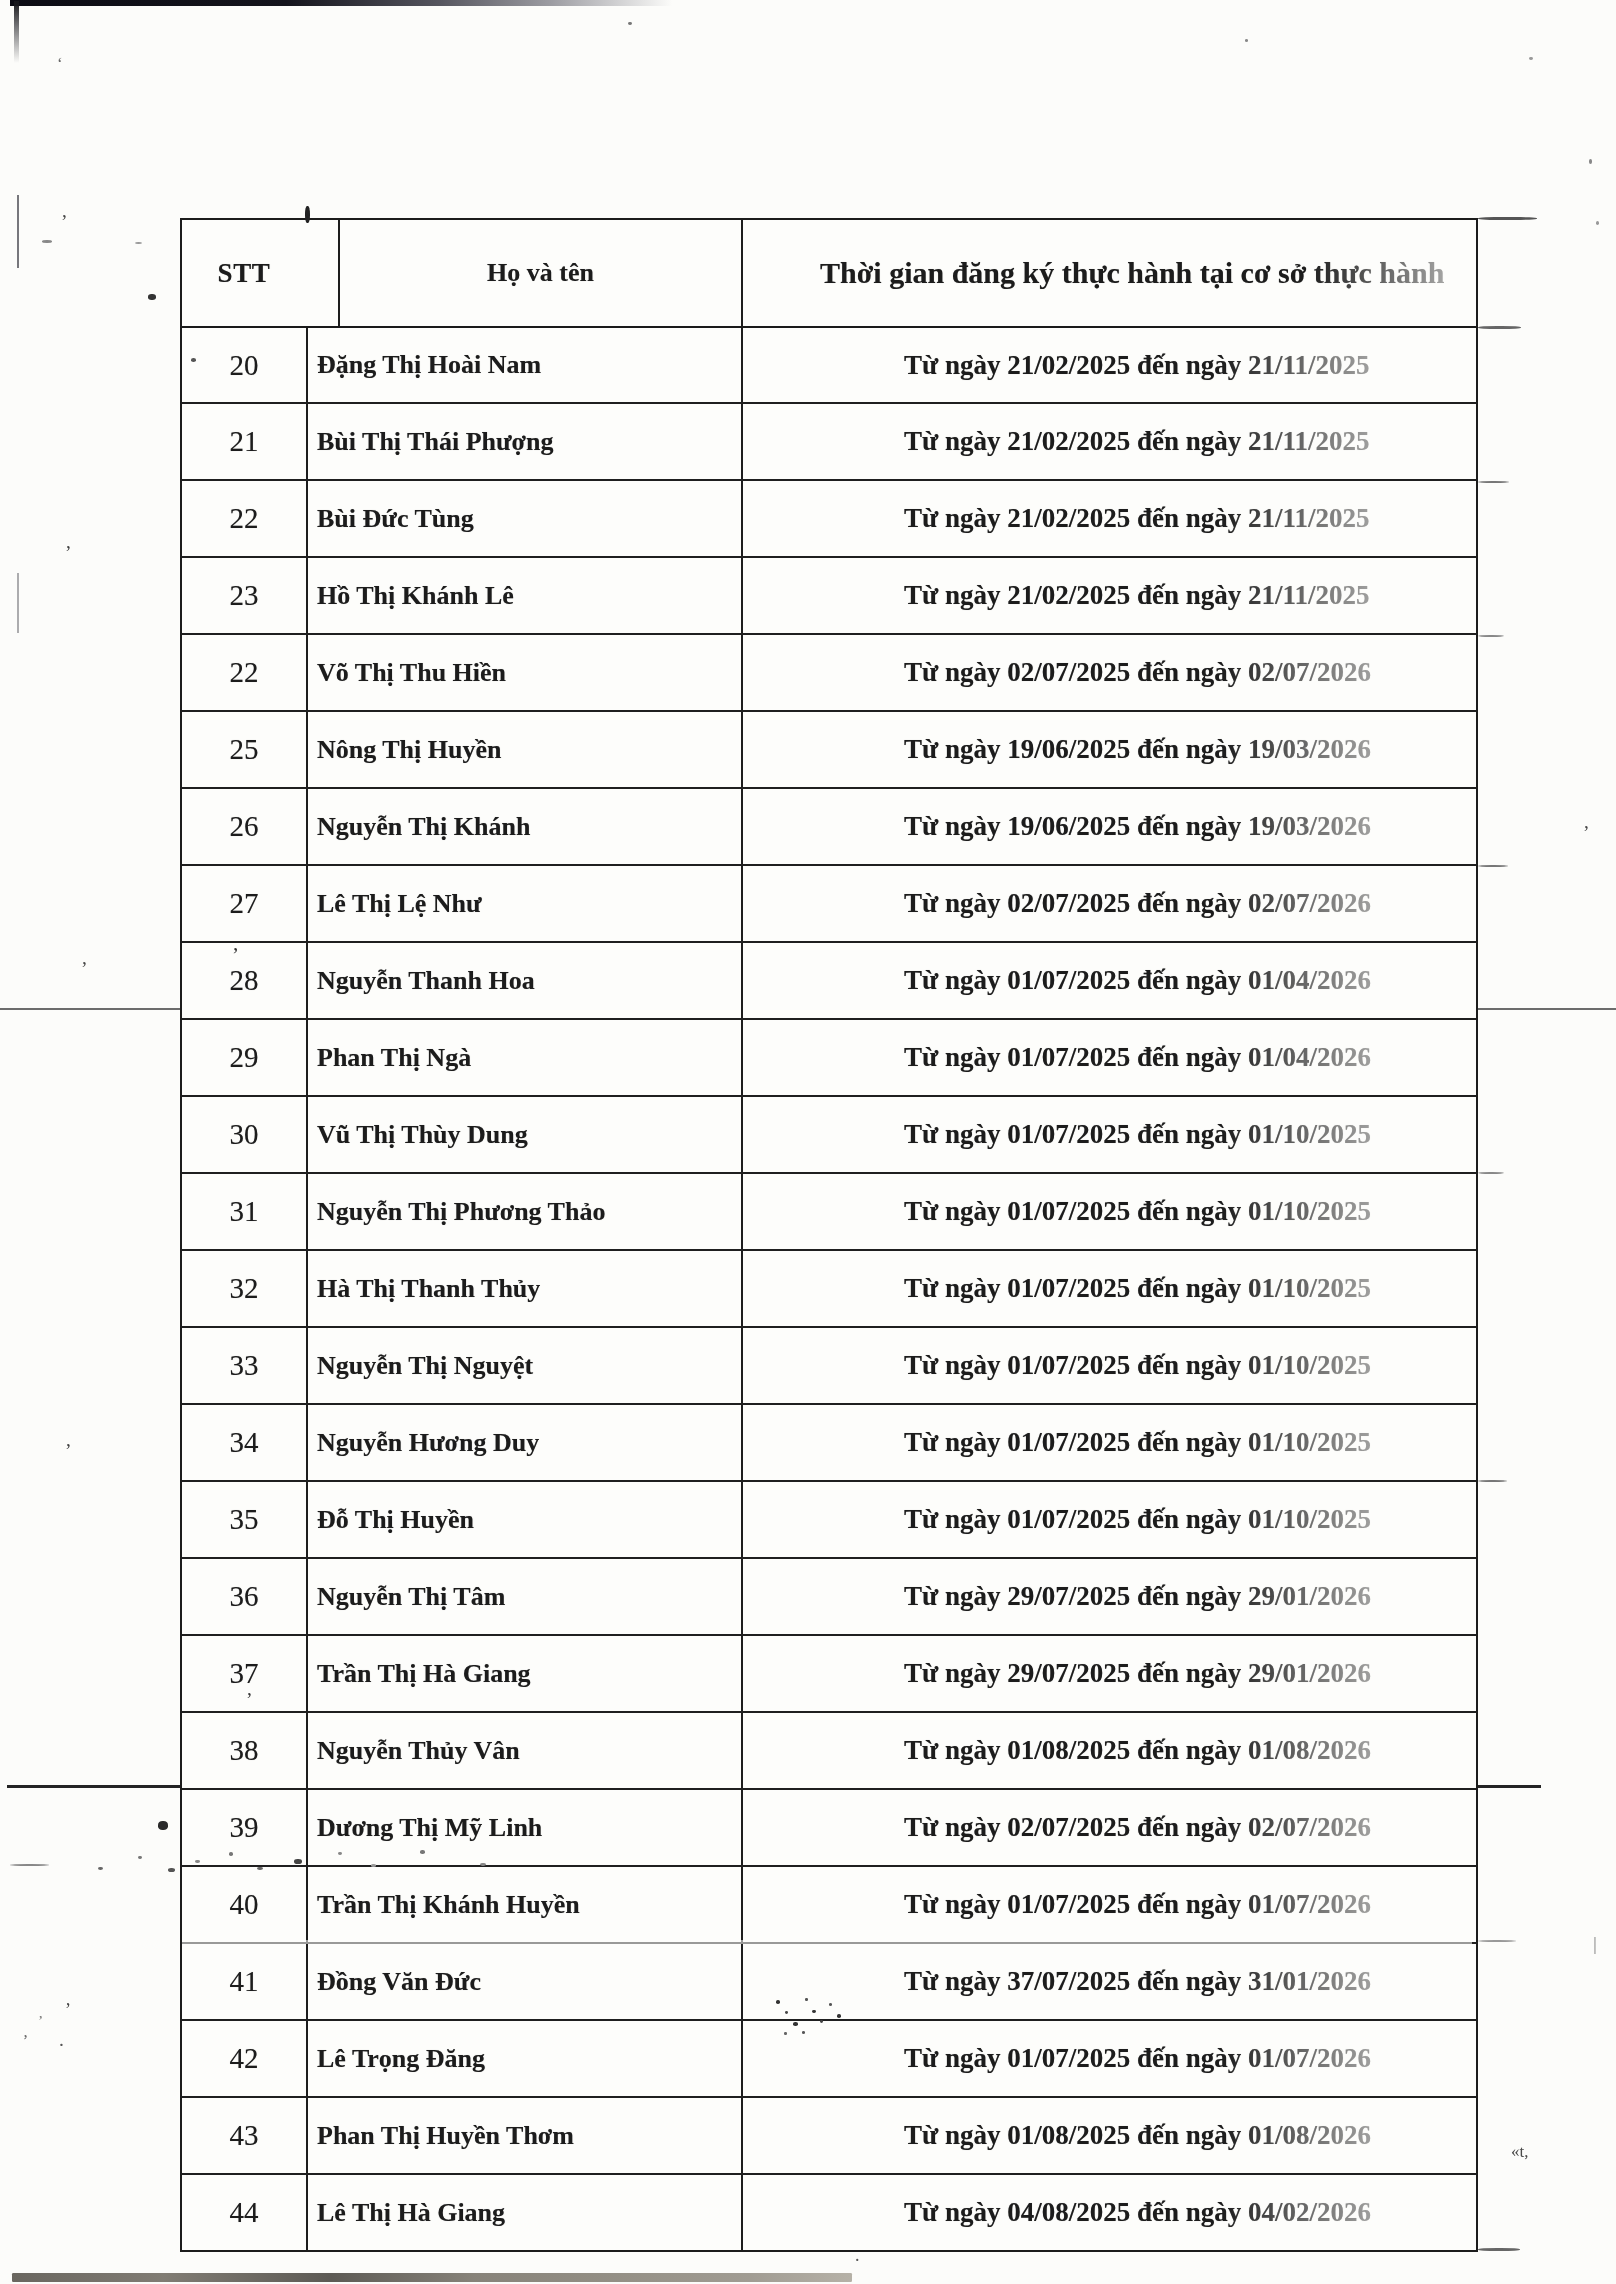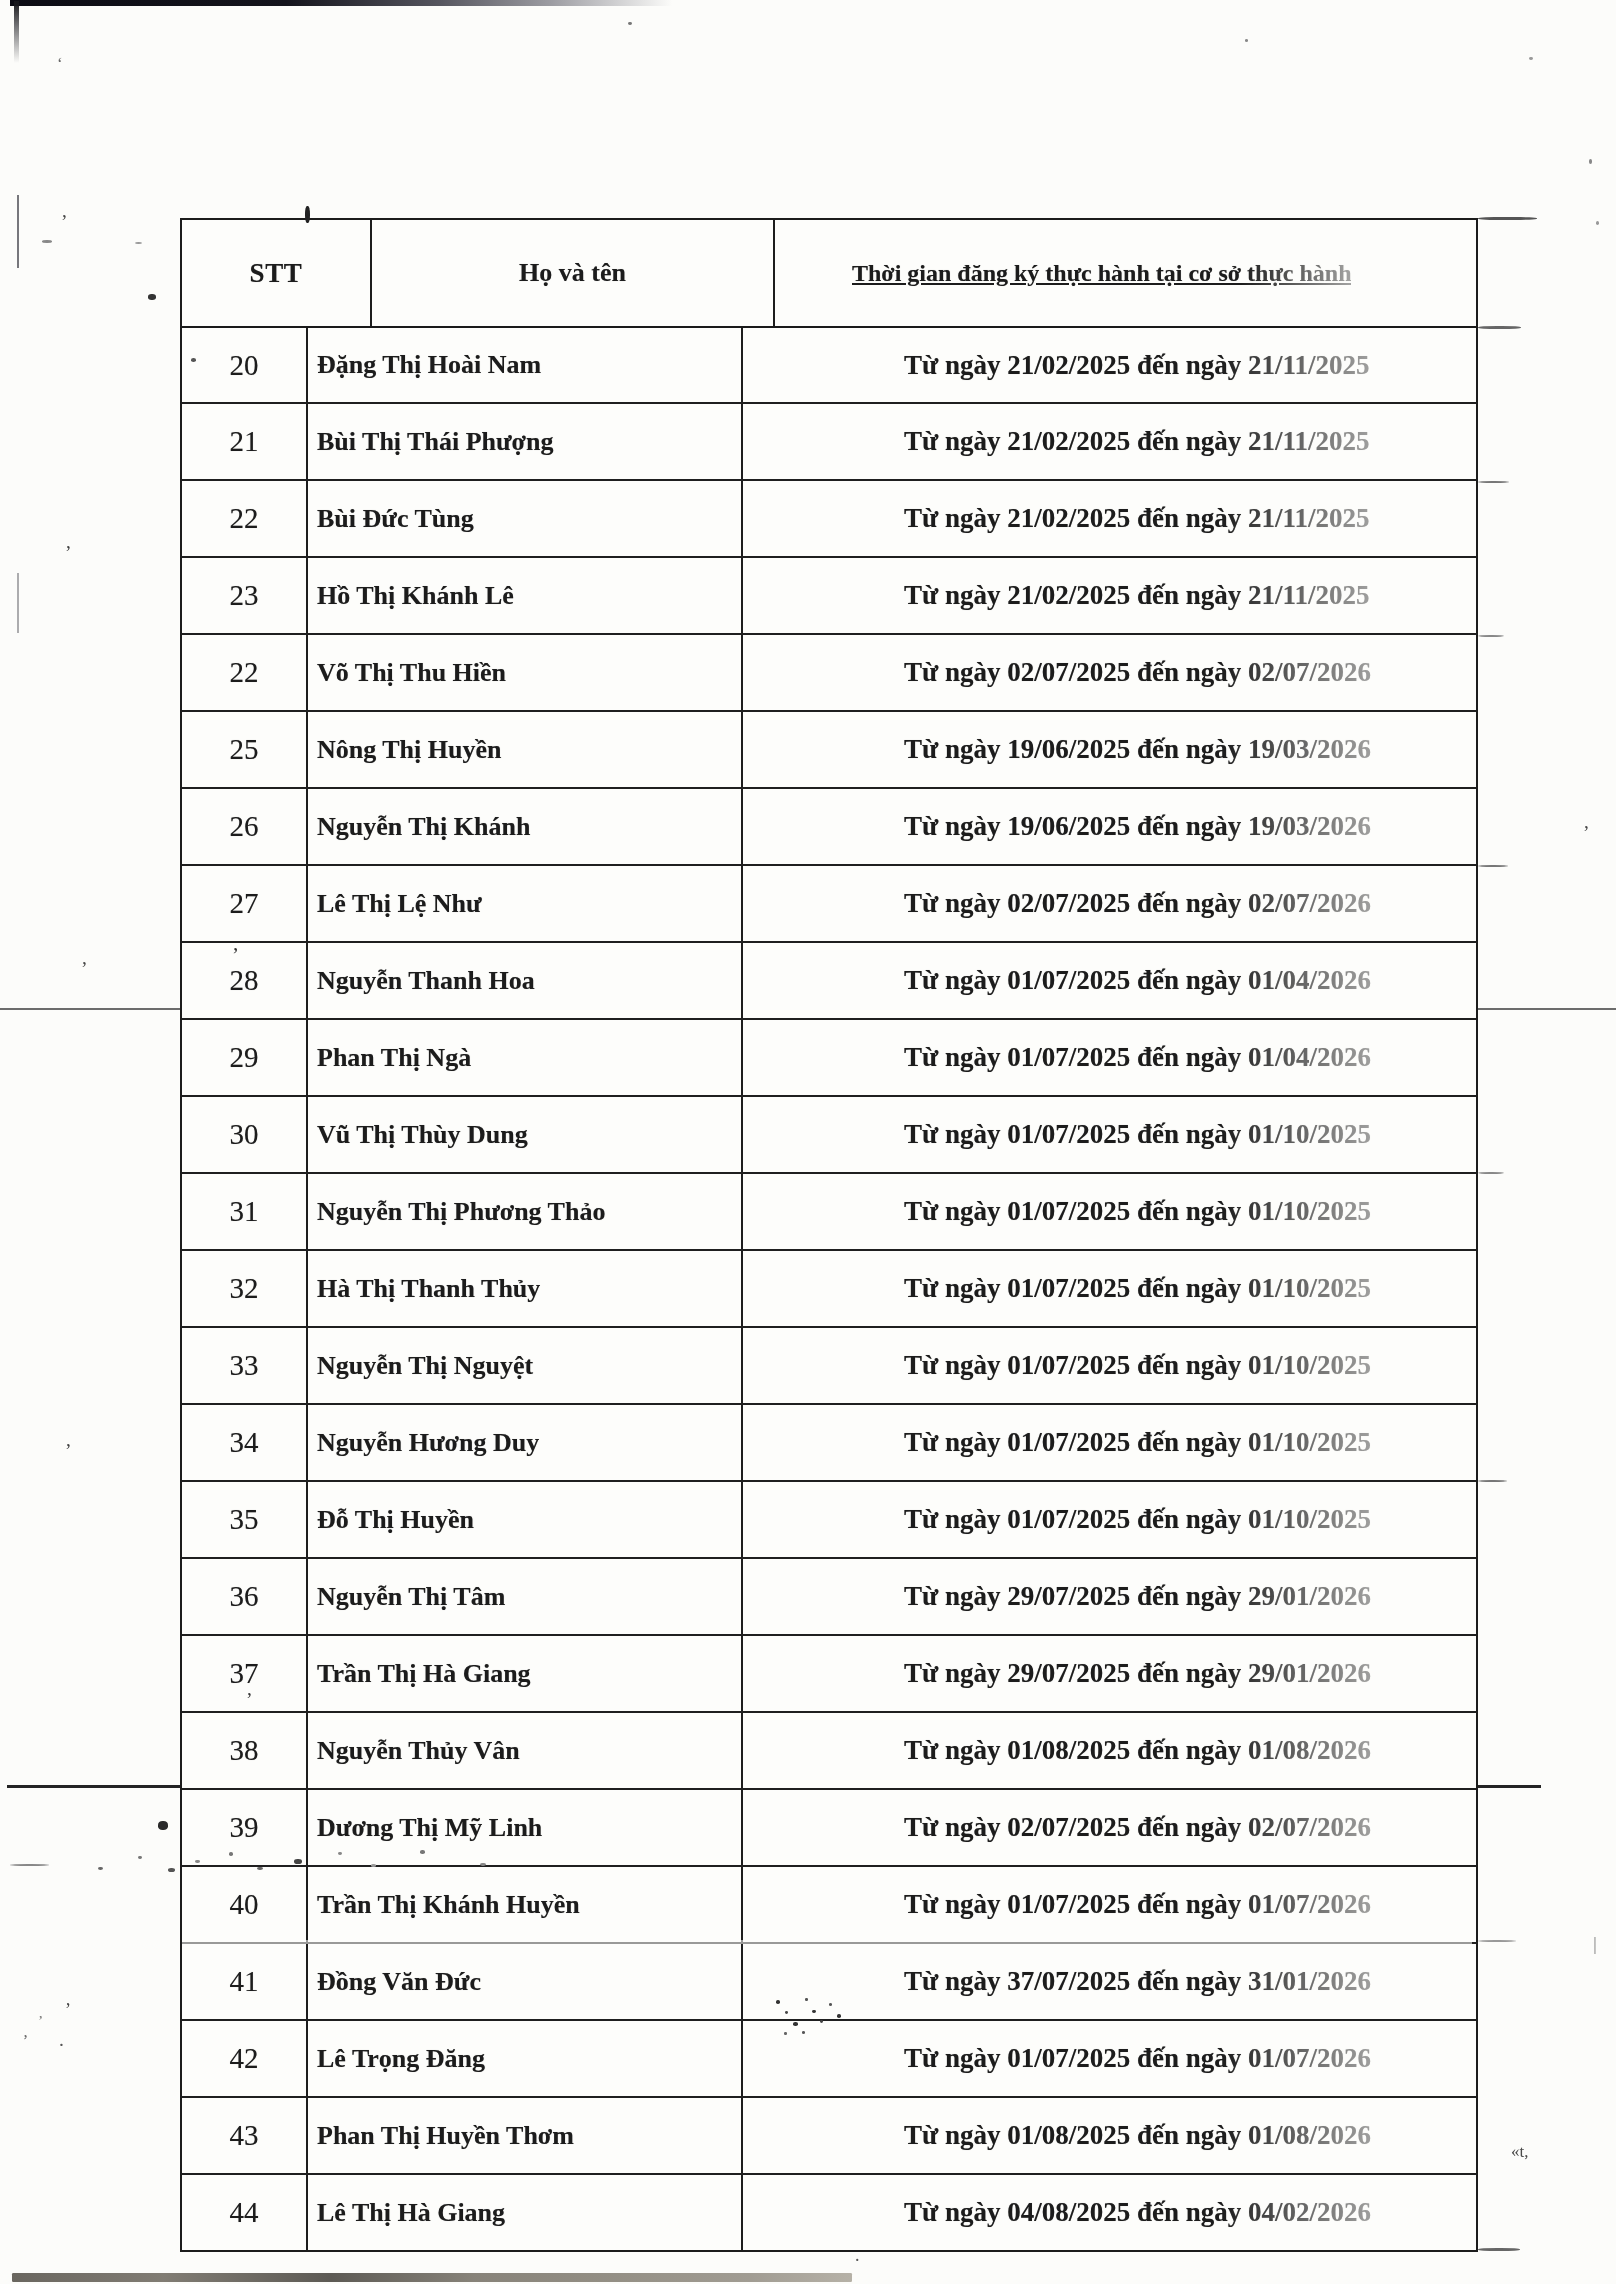--- a/index.html
+++ b/index.html
@@ -14,35 +14,35 @@
     position:absolute;left:180px;top:218px;width:1294px;
     border:2.6px solid #1c1c1c;
     background:#fdfdfb;
   }
   .row{
     display:grid;
     grid-template-columns:124px 435px 730px;
     box-sizing:border-box;
     height:77px;
   }
-  .row.header{height:108px;border-bottom:2.6px solid #1a1a1a;padding-left:32px;}
+  .row.header{height:108px;border-bottom:2.6px solid #1a1a1a;}
   .row.data{border-top:2.6px solid #1f1f1f;}
   .row.data.first{border-top:none;height:74px;}
   .cell{
     display:flex;align-items:center;box-sizing:border-box;
     white-space:nowrap;overflow:visible;
   }
   .cell.c-name,.cell.c-period{border-left:2px solid #1d1d1d;font-weight:bold;}
   .cell.c-stt{justify-content:center;font-size:29px;}
   .cell.c-name{padding-left:9px;font-size:26px;}
   .cell.c-period{justify-content:flex-start;padding-left:161px;font-size:27px;}
   .row.header .cell{font-weight:700;}
   .row.header .c-stt{font-size:27px;letter-spacing:0.7px;}
   .row.header .c-name{justify-content:center;padding-left:0;font-size:26px;margin-left:32px;}
-  .row.header .c-period{padding-left:77px;font-size:24px;text-decoration:underline;}
+  .row.header .c-period{padding-left:77px;font-size:30px;}
   .ink{
     display:inline-block;
     text-shadow:0 0 0.7px rgba(20,20,20,.4);
   }
   .c-period .ink{
     -webkit-mask-image:linear-gradient(90deg,#000 68%,rgba(0,0,0,.62) 88%,rgba(0,0,0,.42) 100%);
             mask-image:linear-gradient(90deg,#000 68%,rgba(0,0,0,.62) 88%,rgba(0,0,0,.42) 100%);
   }
   .row.header .c-period .ink{
     -webkit-mask-image:linear-gradient(90deg,#000 78%,rgba(0,0,0,.55) 95%,rgba(0,0,0,.4) 100%);

